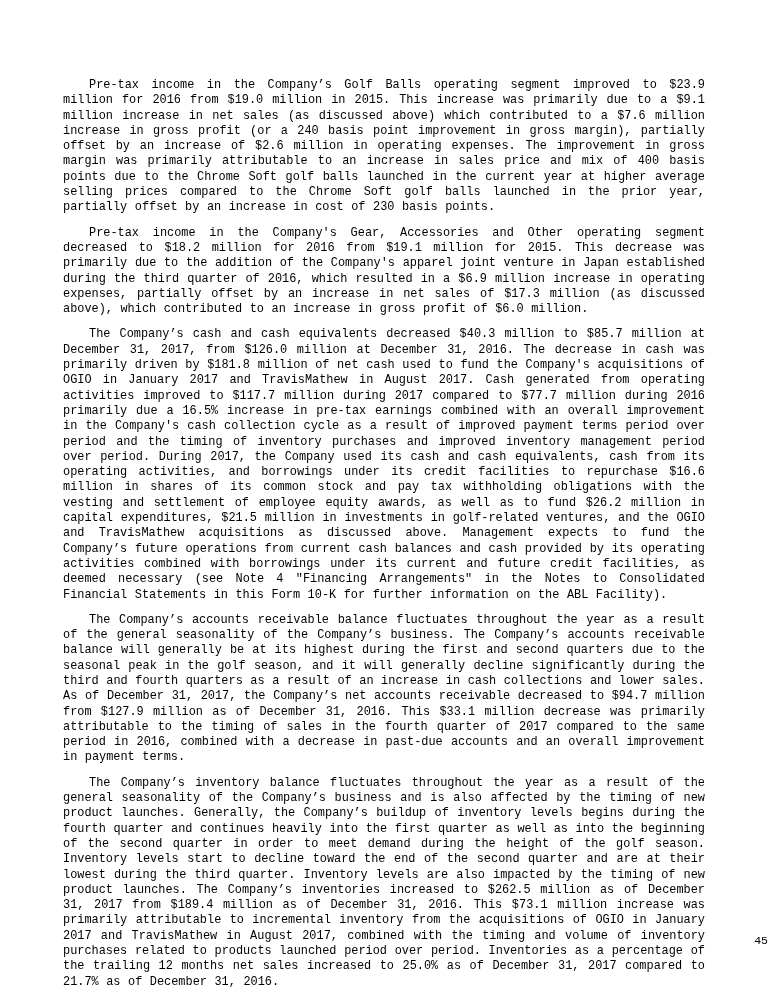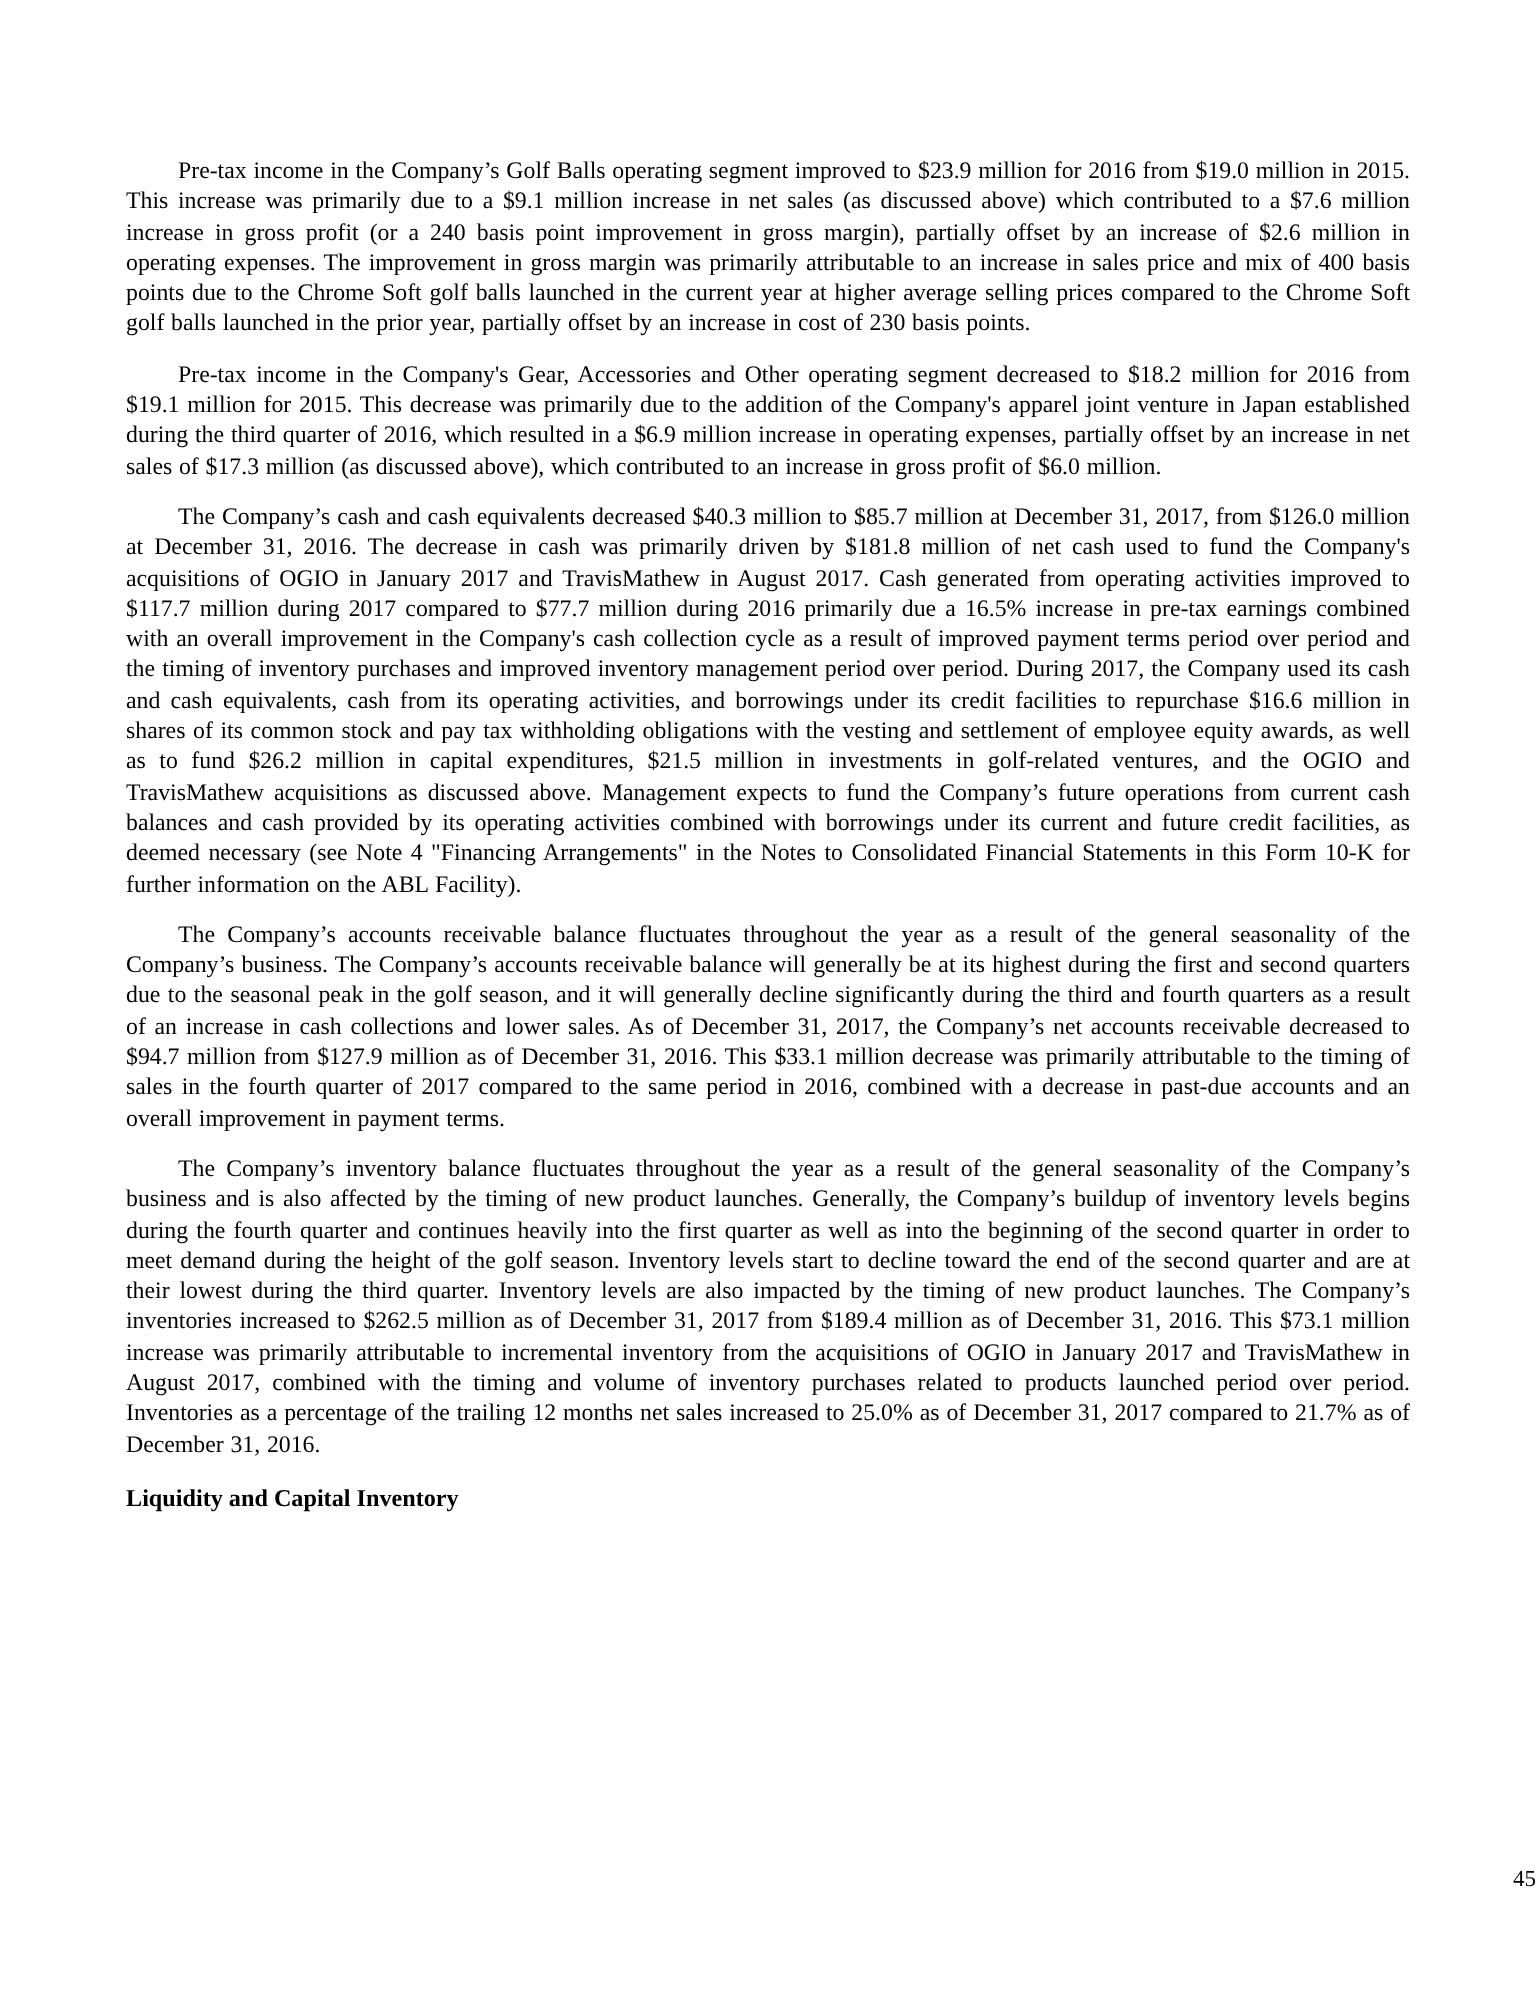--- a/index.html
+++ b/index.html
@@ -6,21 +6,21 @@
     margin: 0;
     padding: 0;
     background: #ffffff;
   }
   .page {
     position: relative;
     width: 768px;
     height: 1000px;
     background: #ffffff;
     color: #000000;
-    font-family: Liberation Serif, serif;
+    font-family: Liberation Mono, monospace;
     overflow: hidden;
   }
   .content {
     position: absolute;
     top: 78px;
     left: 63px;
     width: 642px;
   }
   .body-para {
     font-size: 11.9px;

